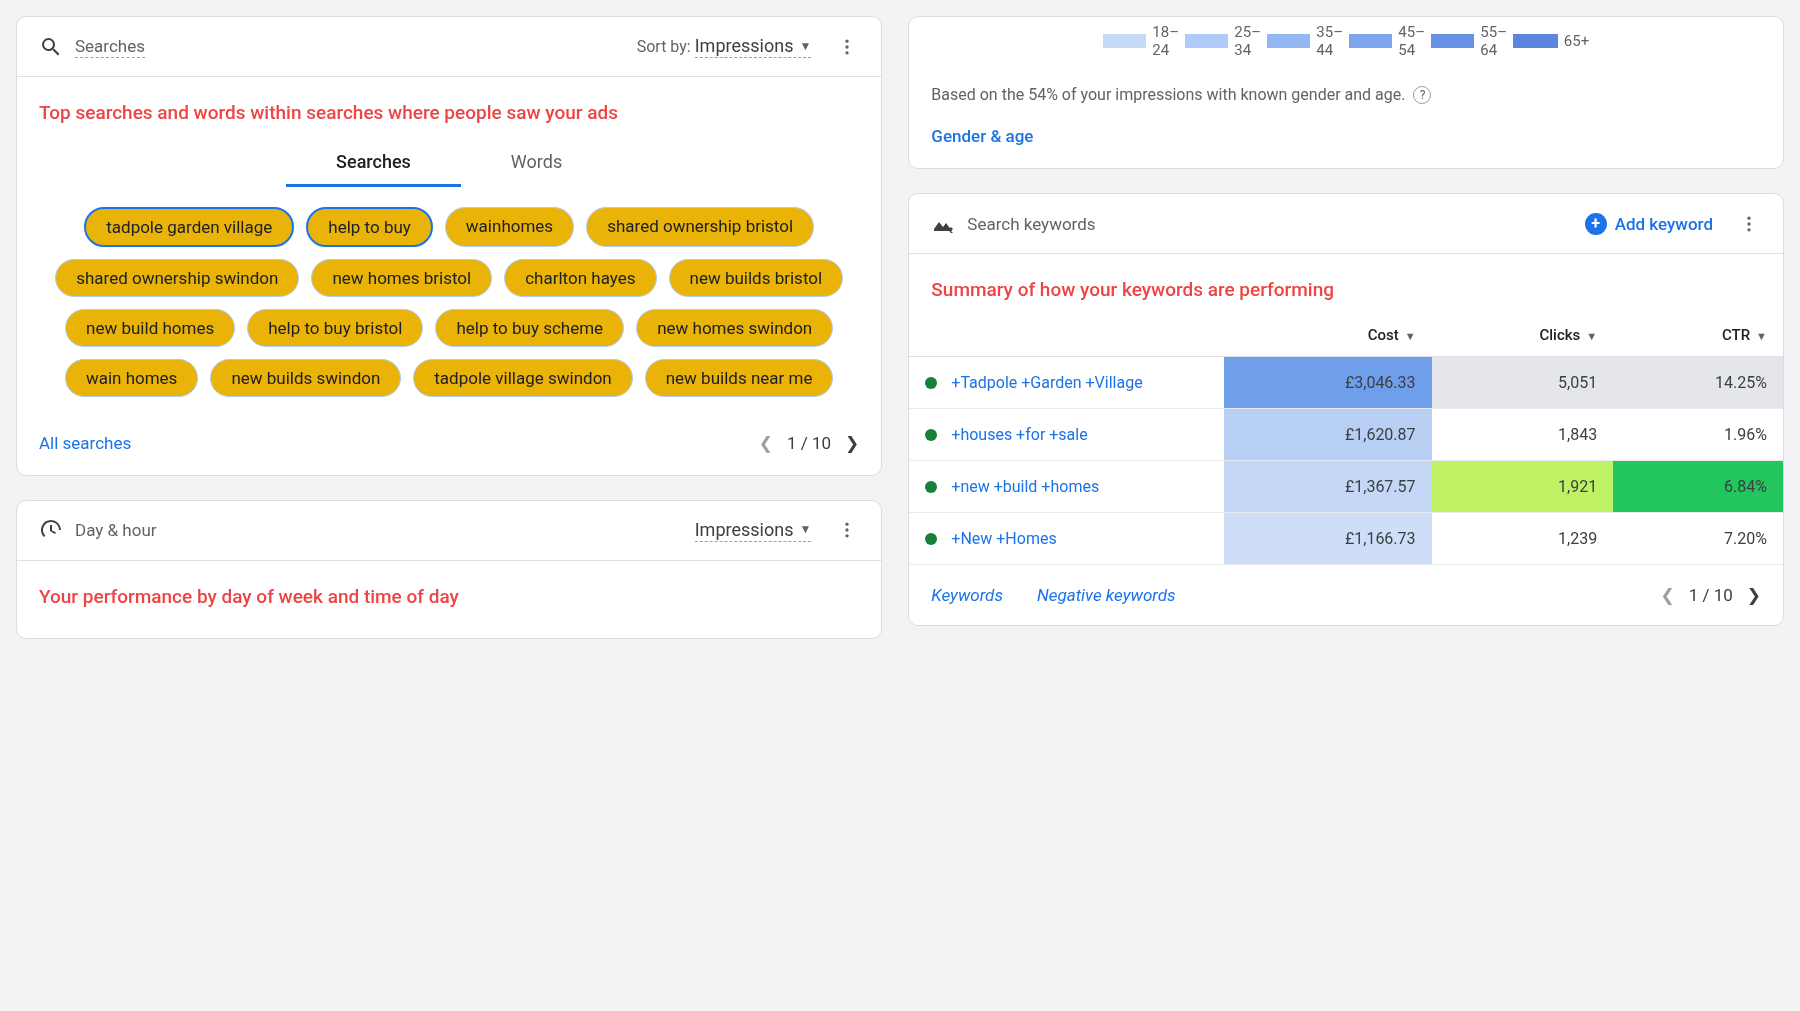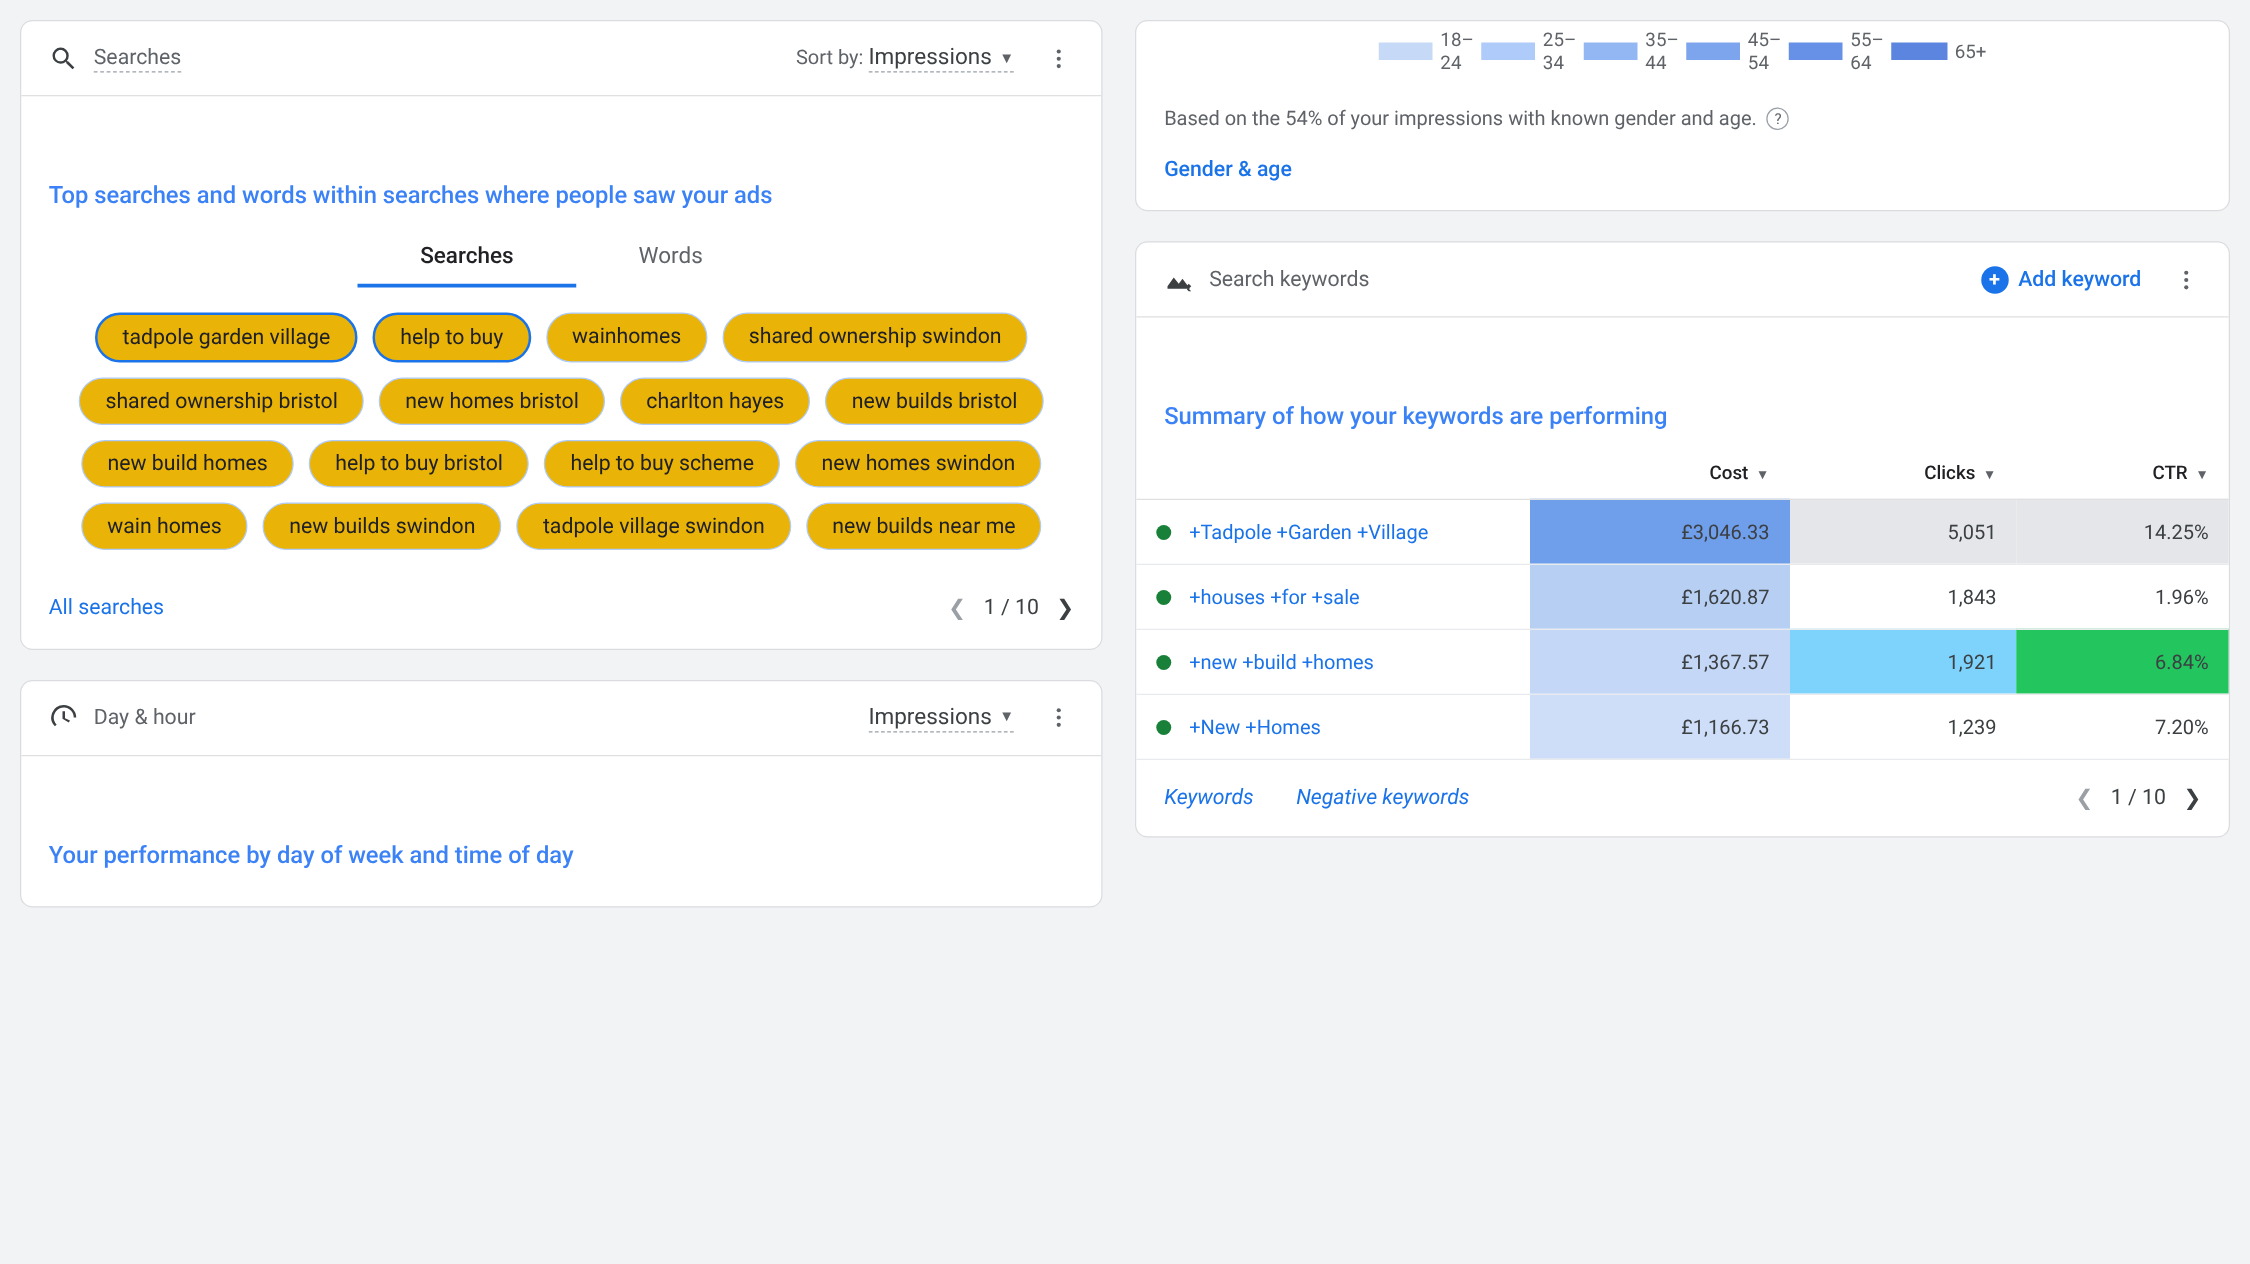--- a/index.html
+++ b/index.html
@@ -65,21 +65,21 @@
   }
   .sort .caret, .metric-sel .caret { font-size: 12px; color: #5f6368; }
   .kebab {
     width: 24px; height: 24px; display: flex; align-items: center; justify-content: center;
     color: #5f6368; font-size: 20px; cursor: pointer;
     margin-left: 12px;
   }
   .kebab svg { width: 20px; height: 20px; fill: currentColor; }
 
   .card-body { padding: 22px 22px 18px 22px; }
-  .card-desc { font-size: 19px; color: #3b82f6; font-weight: 500; line-height: 1.45; margin-bottom: 10px; margin-top: 43px;}
+  .card-desc { font-size: 19px; color: #ef4444; font-weight: 500; line-height: 1.45; margin-bottom: 10px;}
 
   .tabs { display: flex; justify-content: center; margin-top: 10px; }
   .tab {
     padding: 14px 50px 12px 50px;
     font-size: 18px; color: #5f6368; cursor: pointer;
     border-bottom: 3px solid transparent;
   }
   .tab.active { color: #202124; font-weight: 500; border-bottom-color: #1a73e8; }
 
   .chips {
@@ -177,22 +177,22 @@
       <div class="card-body">
         <div class="card-desc">Top searches and words within searches where people saw your ads</div>
         <div class="tabs" id="searches-tabs">
             <div class="tab active">Searches</div>
             <div class="tab">Words</div>
           </div>
         <div class="chips" id="search-chips">
             <span class="chip primary">tadpole garden village</span>
             <span class="chip primary">help to buy</span>
             <span class="chip">wainhomes</span>
+            <span class="chip">shared ownership bristol</span>
             <span class="chip">shared ownership swindon</span>
-            <span class="chip">shared ownership bristol</span>
             <span class="chip">new homes bristol</span>
             <span class="chip">charlton hayes</span>
             <span class="chip">new builds bristol</span>
             <span class="chip">new build homes</span>
             <span class="chip">help to buy bristol</span>
             <span class="chip">help to buy scheme</span>
             <span class="chip">new homes swindon</span>
             <span class="chip">wain homes</span>
             <span class="chip">new builds swindon</span>
             <span class="chip">tadpole village swindon</span>
@@ -321,21 +321,21 @@
             </tr>
             <tr>
               <td class="kwcell"><span class="status-dot"></span><span class="kwname">+houses +for +sale</span></td>
               <td style="background: rgb(184, 207, 244);">£1,620.87</td>
               <td style="background: rgb(255, 255, 255);">1,843</td>
               <td style="background: rgb(255, 255, 255);">1.96%</td>
             </tr>
             <tr>
               <td class="kwcell"><span class="status-dot"></span><span class="kwname">+new +build +homes</span></td>
               <td style="background: rgb(196, 215, 246);">£1,367.57</td>
-              <td style="background: #7dd3fc;">1,921</td>
+              <td style="background: #bef264;">1,921</td>
               <td style="background: #22c55e;">6.84%</td>
             </tr>
             <tr>
               <td class="kwcell"><span class="status-dot"></span><span class="kwname">+New +Homes</span></td>
               <td style="background: rgb(206, 222, 248);">£1,166.73</td>
               <td style="background: rgb(255, 255, 255);">1,239</td>
               <td style="background: rgb(255, 255, 255);">7.20%</td>
             </tr>
           </tbody>
       </table>

